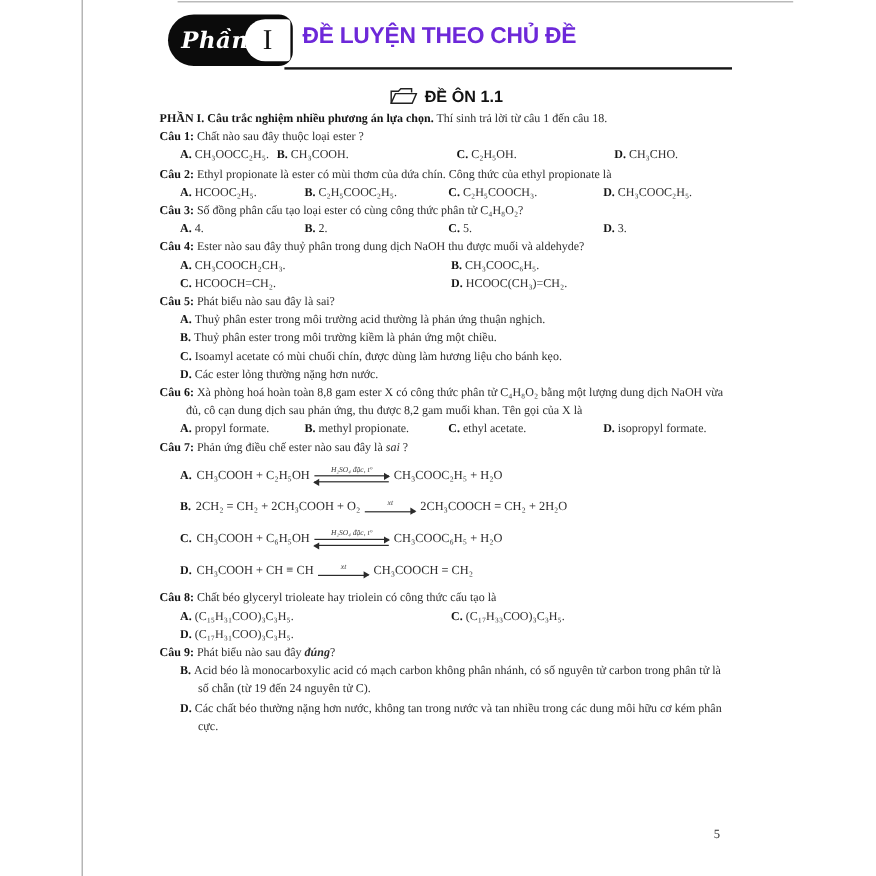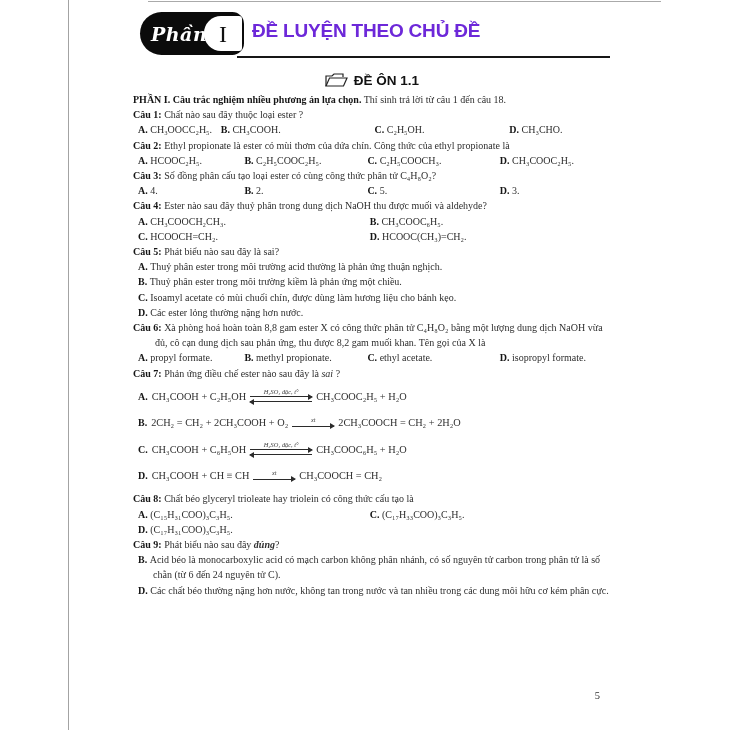--- a/index.html
+++ b/index.html
@@ -30,21 +30,21 @@
   .folder-svg{display:inline-block;}
 
   
   .page-body{position:absolute;left:133px;top:92px;width:478px;font-size:10px;line-height:15.2px;}
   .intro b{color:#151515;}
   .intro-line2{margin-left:9px;}
   .q-text{padding-left:22px;text-indent:-22px;margin:0;}
   .q-label{font-weight:bold;color:#151515;}
   .bi{font-weight:bold;font-style:italic;}
   .it{font-style:italic;}
-  .options{margin-left:5px;}
+  .options{margin-left:17px;}
   .opts-row4a{display:grid;grid-template-columns:17.5% 32.5% 28.5% 21.5%;}
   .opts-row4{display:grid;grid-template-columns:22.5% 26% 28% 23.5%;}
   .opts-grid2{display:grid;grid-template-columns:49% 51%;}
   .opt{padding-left:15px;text-indent:-15px;}
   .opt-letter{font-weight:bold;color:#151515;}
   
   .opt-eq{display:flex;align-items:center;text-indent:0;padding-left:0;margin:4.5px 0;height:22px;}
   .opt-eq .opt-letter{margin-right:4px;}
   .eq-part{font-size:10.3px;}
   .arrow{display:inline-flex;flex-direction:column;align-items:center;margin:0 4px;}
@@ -206,21 +206,21 @@
           <p class="q-text"><span class="q-label">Câu 8: </span><span>Chất béo glyceryl trioleate hay triolein có công thức cấu tạo là</span></p>
           <div class="options opts-grid2">
             <div class="opt"><span class="opt-letter">A. </span><span>(C₁₅H₃₁COO)₃C₃H₅.</span></div>
             <div class="opt"><span class="opt-letter">C. </span><span>(C₁₇H₃₃COO)₃C₃H₅.</span></div>
             <div class="opt"><span class="opt-letter">D. </span><span>(C₁₇H₃₁COO)₃C₃H₅.</span></div>
           </div>
         </div>
         <div class="question">
           <p class="q-text"><span class="q-label">Câu 9: </span><span>Phát biểu nào sau đây </span><span class="bi">đúng</span><span>?</span></p>
           <div class="options opts-list">
-            <div class="opt"><span class="opt-letter">B. </span><span>Acid béo là monocarboxylic acid có mạch carbon không phân nhánh, có số nguyên tử carbon trong phân tử là số chẵn (từ 6 đến 24 nguyên tử C).</span></div>
+            <div class="opt"><span class="opt-letter">B. </span><span>Acid béo là monocarboxylic acid có mạch carbon không phân nhánh, có số nguyên tử carbon trong phân tử là số chẵn (từ 19 đến 24 nguyên tử C).</span></div>
             <div class="opt"><span class="opt-letter">D. </span><span>Các chất béo thường nặng hơn nước, không tan trong nước và tan nhiều trong các dung môi hữu cơ kém phân cực.</span></div>
           </div>
         </div>
       </div>
   </div>
 
   <div class="footer">
     <span>5</span>
   </div>
 </div>

